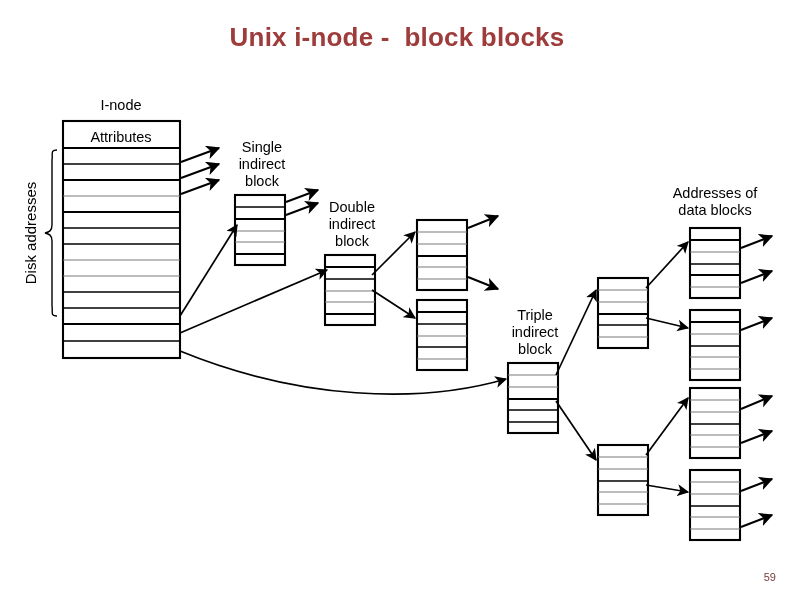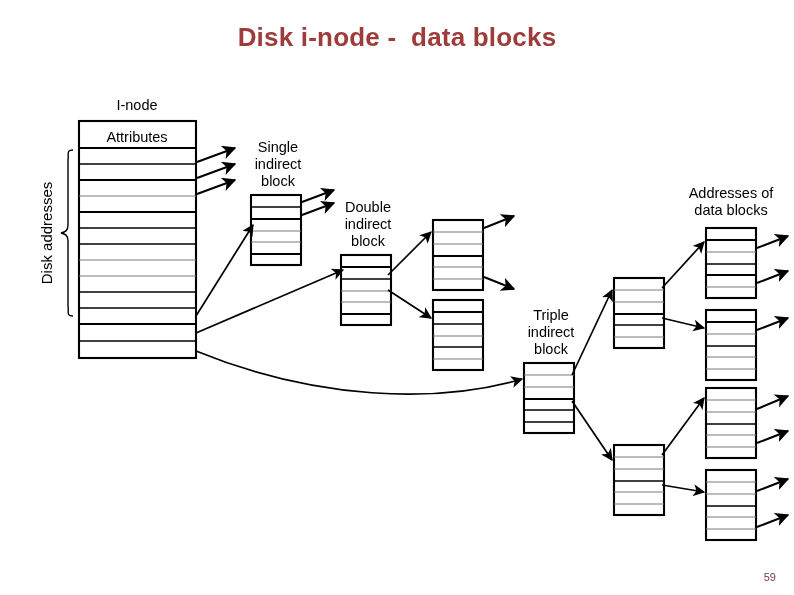--- a/index.html
+++ b/index.html
@@ -36,21 +36,21 @@
     position: absolute;
     right: 18px;
     bottom: 12px;
     font-size: 11px;
     color: #7b3a3a;
     font-family: "Liberation Sans", sans-serif;
     padding-left: 36px;
   }
   #diagram {
     position: absolute;
-    left: 16px;
+    left: 0;
     top: 0;
     width: 682px;
     height: 595px;
   }
   .diagram-svg {
     display: block;
     width: 794px;
     height: 595px;
   }
   .blk-rect {
@@ -99,21 +99,21 @@
     font-family: "Liberation Sans", sans-serif;
     font-size: 15px;
     fill: #000000;
   }
 </style>
 </head>
 <body>
 
 <div id="slide">
 
-  <div id="slide-title">Disk i-node -  data blocks</div>
+  <div id="slide-title">Unix i-node -  block blocks</div>
 
   <div id="diagram">
     <svg class="diagram-svg" viewBox="0 0 794 595" xmlns="http://www.w3.org/2000/svg">
 
       <defs>
         <marker id="arrow" viewBox="0 0 10 10" refX="9" refY="5" markerWidth="7" markerHeight="7" orient="auto-start-reverse">
           <path d="M 0 0 L 10 5 L 0 10 L 2.6 5 z" fill="#000000"></path>
         </marker>
       </defs>
 

